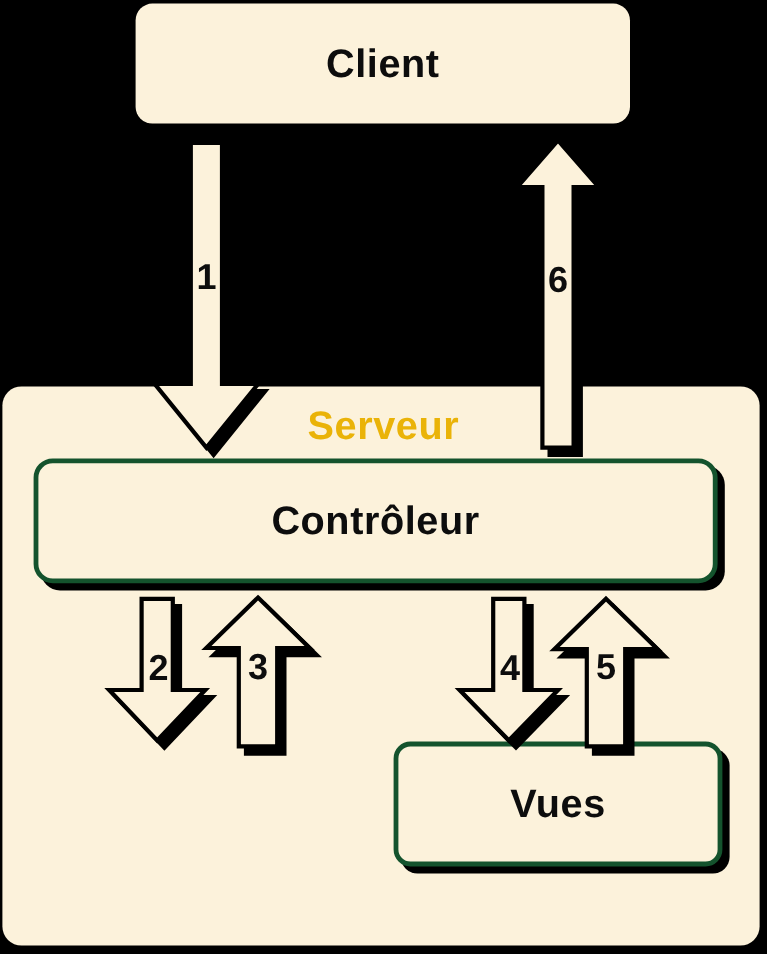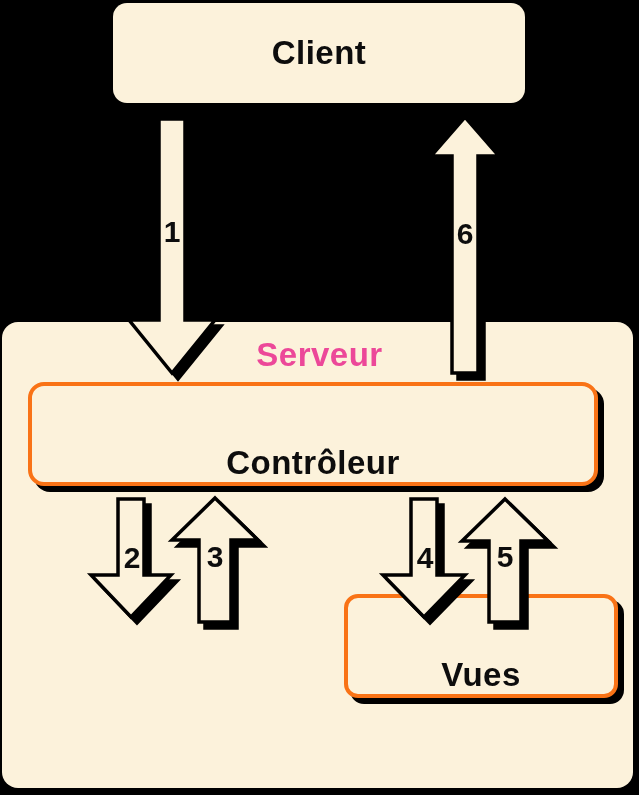--- a/index.html
+++ b/index.html
@@ -36,45 +36,43 @@
   .server {
     left: 2px; top: 322px;
     width: 631px; height: 466px;
     border-radius: 16px;
   }
   .server-label {
     position: absolute;
     left: 0px; top: 336px;
     width: 639px;
     text-align: center;
-    color: #ec4899;
+    color: #eab308;
     font-size: 33px;
     font-weight: 600;
     letter-spacing: 0.5px;
   }
   .framed {
-    border: 4px solid #f97316;
+    border: 4px solid #14532d;
     box-shadow: 6px 6px 0 0 #000000;
-    align-items: flex-end;
   }
   .controller {
     left: 28px; top: 382px;
     width: 570px; height: 104px;
     border-radius: 16px;
   }
   .models {
     left: 37px; top: 626px;
     width: 273px; height: 103px;
     border-radius: 14px;
   }
   .views {
-    left: 328px; top: 594px;
+    left: 328px; top: 618px;
     width: 274px; height: 104px;
     border-radius: 14px;
-    margin-left: 16px;
   }
   .arrows-svg {
     position: absolute;
     left: 0; top: 0;
   }
   .arrow-shadow {
     fill: #000000;
     stroke: #000000;
     stroke-width: 3.5;
     stroke-linejoin: miter;

